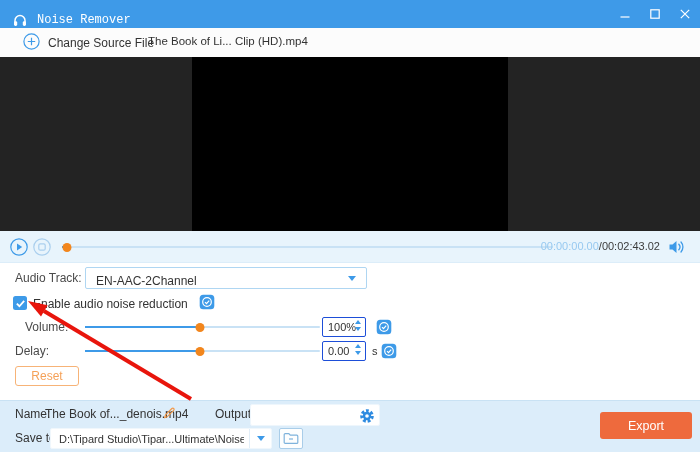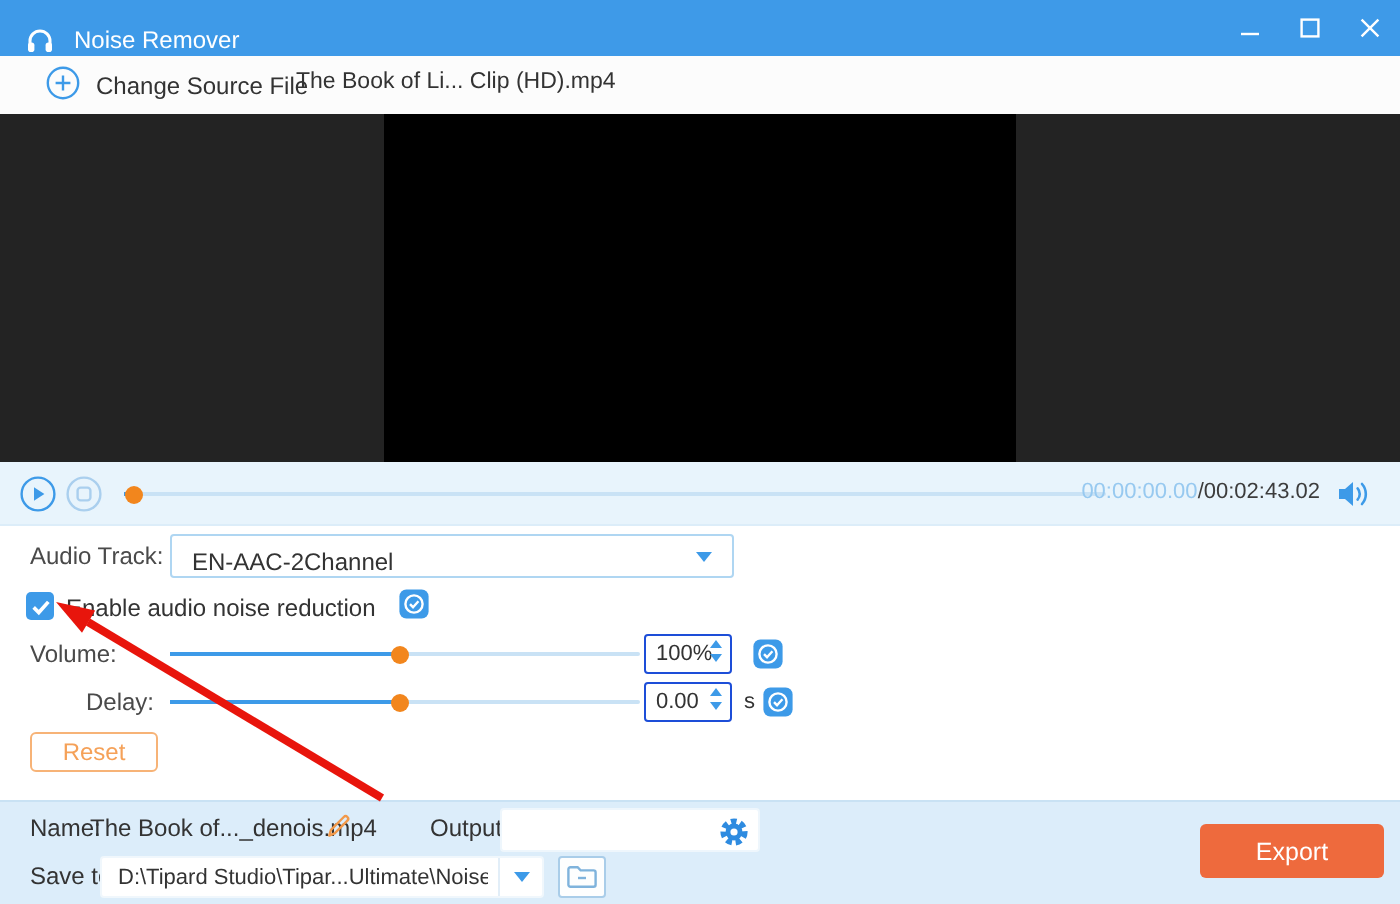--- a/index.html
+++ b/index.html
@@ -2,21 +2,21 @@
 <html style="--titlebar: #3e9ae8; --accent: #3d9ae8; --orange: #f2861d; --export: #ee6a3d; --arrow: #e8150c;"><head>
 <meta charset="utf-8">
 <style>
   * { margin:0; padding:0; box-sizing:border-box; }
   body { font-family:"Liberation Sans","DejaVu Sans",sans-serif; background:#888; }
   .window { position:relative; width:700px; height:452px; background:#fff; overflow:hidden;
             font-size:12px; color:#3a3a3a; }
 
   
   .titlebar { position:absolute; left:0; top:0; width:700px; height:40px;
-              background:var(--titlebar,#3e9ae8); display:flex; align-items:center; }
+              background:var(--titlebar,#3e9ae8); display:flex; align-items:center;font-family:Liberation Mono, monospace; }
   .titlebar .appicon { margin-left:12px; display:flex; }
   .titlebar .apptitle { color:#fff; font-size:12px; margin-left:9px; }
   .winbtns { position:absolute; right:0; top:0; height:28px; display:flex; }
   .winbtn { width:30px; height:28px; display:flex; align-items:center; justify-content:center; cursor:pointer; }
 
   
   .toolbar { position:absolute; left:0; top:28px; width:700px; height:29px; background:#fcfcfc; }
   .change-source { position:absolute; left:15px; top:4px; height:22px; display:flex; align-items:center; cursor:pointer; }
   .change-source span { margin-left:8px; color:#333; }
   .tb-filename { position:absolute; left:148px; top:7px; font-size:11.5px; color:#333; white-space:nowrap; }
@@ -187,41 +187,41 @@
     </div>
     <span class="cb-label">Enable audio noise reduction</span>
     <span class="apply-icon" style="left:199px; top:31px;">
       <svg width="16" height="16" viewBox="0 0 16 16">
         <rect x="0.7" y="0.7" width="14.6" height="14.6" rx="3.5" fill="#3d9ae8"></rect>
         <circle cx="8" cy="8" r="4.3" fill="none" stroke="#fff" stroke-width="1.2"></circle>
         <polyline points="6,8.1 7.5,9.6 10.2,6.6" fill="none" stroke="#fff" stroke-width="1.2"></polyline>
       </svg>
     </span>
 
-    <span class="row-label" style="top:57px;">Volume:</span>
+    <span class="row-label" style="top:57px;margin-left:10px;">Volume:</span>
     <div class="slider" style="top:63px;">
       <div class="fill" style="width: 49%;"></div>
       <div class="handle" style="left: 49%;"></div>
     </div>
     <div class="spinner" style="top:54px;">
       <span class="val">100%</span>
       <span class="spin-arrows">
         <span class="tri-up"></span>
         <span class="tri-dn"></span>
       </span>
     </div>
     <span class="apply-icon" style="left:376px; top:56px;">
       <svg width="16" height="16" viewBox="0 0 16 16">
         <rect x="0.7" y="0.7" width="14.6" height="14.6" rx="3.5" fill="#3d9ae8"></rect>
         <circle cx="8" cy="8" r="4.3" fill="none" stroke="#fff" stroke-width="1.2"></circle>
         <polyline points="6,8.1 7.5,9.6 10.2,6.6" fill="none" stroke="#fff" stroke-width="1.2"></polyline>
       </svg>
     </span>
 
-    <span class="row-label" style="top:81px;margin-left:28px;">Delay:</span>
+    <span class="row-label" style="top:81px;">Delay:</span>
     <div class="slider" style="top:87px;">
       <div class="fill" style="width: 49%;"></div>
       <div class="handle" style="left: 49%;"></div>
     </div>
     <div class="spinner" style="top:78px;">
       <span class="val">0.00</span>
       <span class="spin-arrows">
         <span class="tri-up"></span>
         <span class="tri-dn"></span>
       </span>

